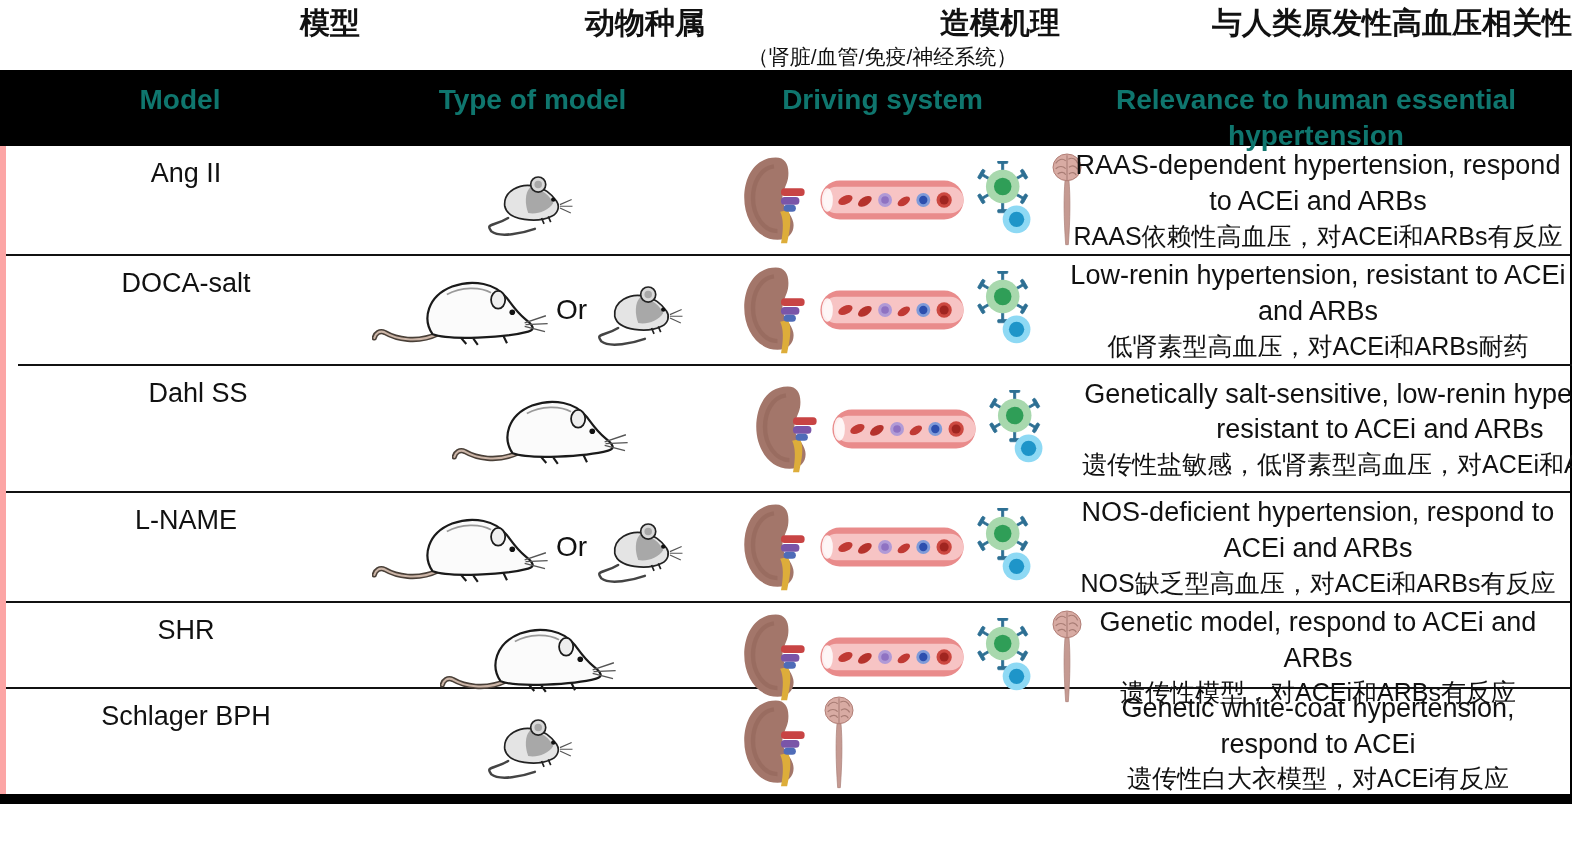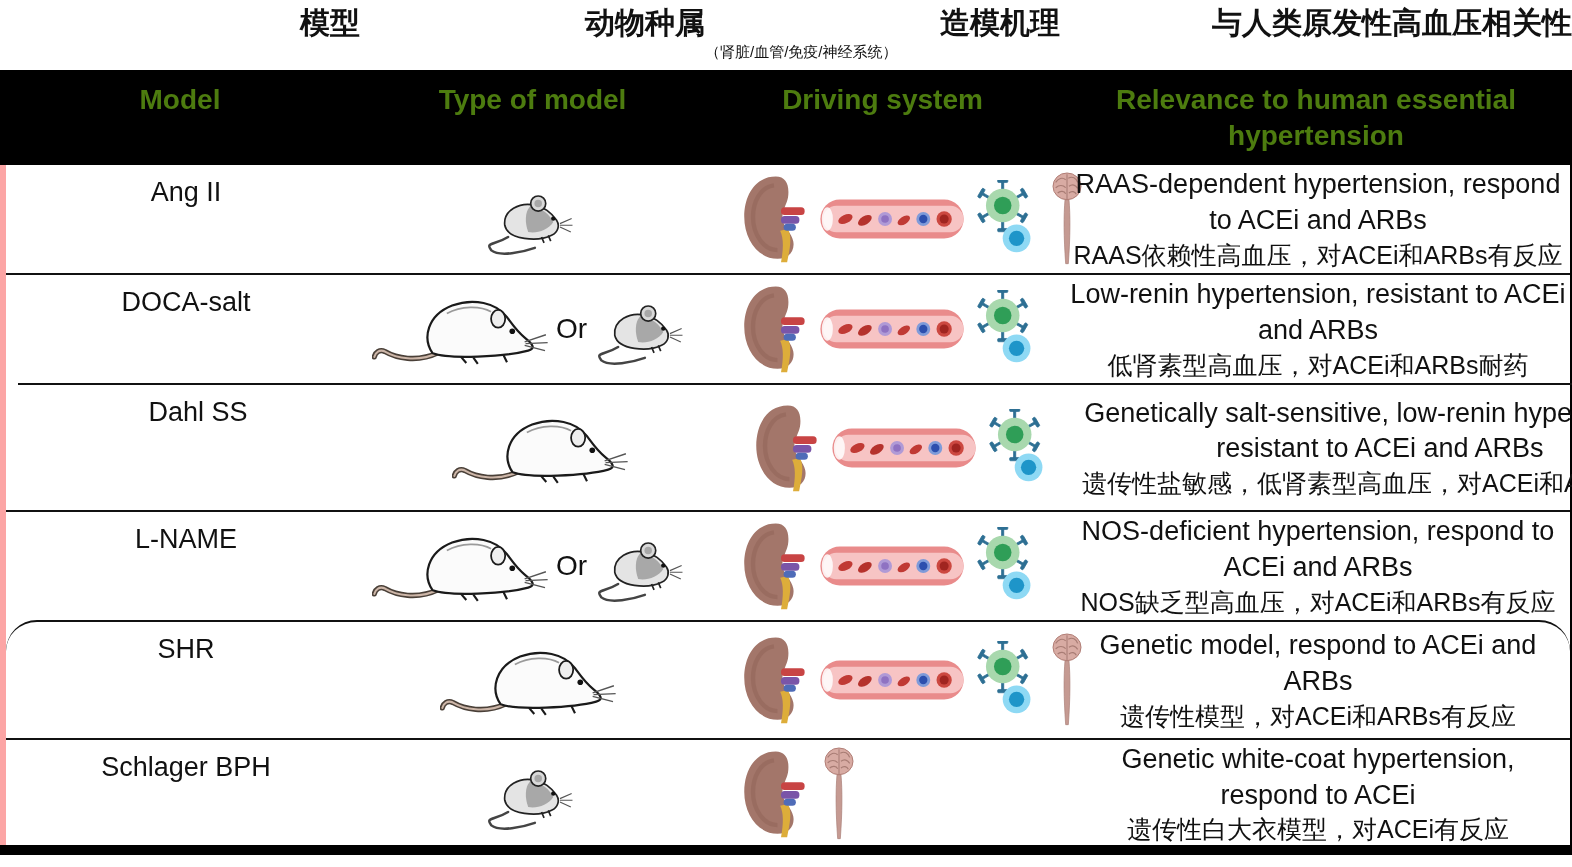--- a/index.html
+++ b/index.html
@@ -7,35 +7,35 @@
   .page {
     width:1572px; height:867px; background:#ffffff; position:relative;
     font-family:"Liberation Sans", sans-serif; color:#111; overflow:hidden;
   }
   
   .grid4 { display:grid; grid-template-columns:360px 345px 355px 1fr; }
 
   
   .zh-header { height:70px; padding-top:6px; }
   .zh-title { font-weight:bold; font-size:30px; text-align:right; line-height:1.15; }
-  .zh-sub   { font-size:15px; white-space:nowrap; margin-top:2px; }
-
-  
-  .en-header { height:95px; background:#000; color:#4d7c0f; padding-top:12px; }
+  .zh-sub   { font-size:21px; text-align:center; white-space:nowrap; margin-top:2px; }
+
+  
+  .en-header { height:76px; background:#000; color:#0f766e; padding-top:12px; }
   .en-title { font-weight:bold; font-size:28px; text-align:center; line-height:1.3; padding:0 10px; }
 
   
   .table-frame { border-left:6px solid #fca5a5; border-right:2px solid #000; }
   .trow { width:100%; }
   .trow + .trow { border-top:2px solid #111; }
   .trow:nth-child(1){ height:108px; }
   .trow:nth-child(2){ height:110px; }
   .trow:nth-child(3){ height:127px;margin-left:12px; }
   .trow:nth-child(4){ height:110px; }
-  .trow:nth-child(5){ height:118px;border-radius:31px; }
+  .trow:nth-child(5){ height:86px; }
   .trow:nth-child(6){ height:107px; }
 
   .cell { overflow:visible; }
   .model-cell { text-align:center; padding-top:12px; font-size:27px; }
   .animal-cell { display:flex; align-items:center; justify-content:center; gap:4px; padding-right:20px; }
   .or-label { font-size:28px; margin:0 2px; }
   .driving-cell { display:flex; align-items:center; gap:10px; padding-left:28px; }
   .relevance-cell { display:flex; flex-direction:column; justify-content:center; text-align:center; padding:2px 4px; }
   .rel-en { font-size:27px; line-height:1.32; }
   .rel-zh { font-size:25px; line-height:1.25; white-space:nowrap; margin-top:1px; }

